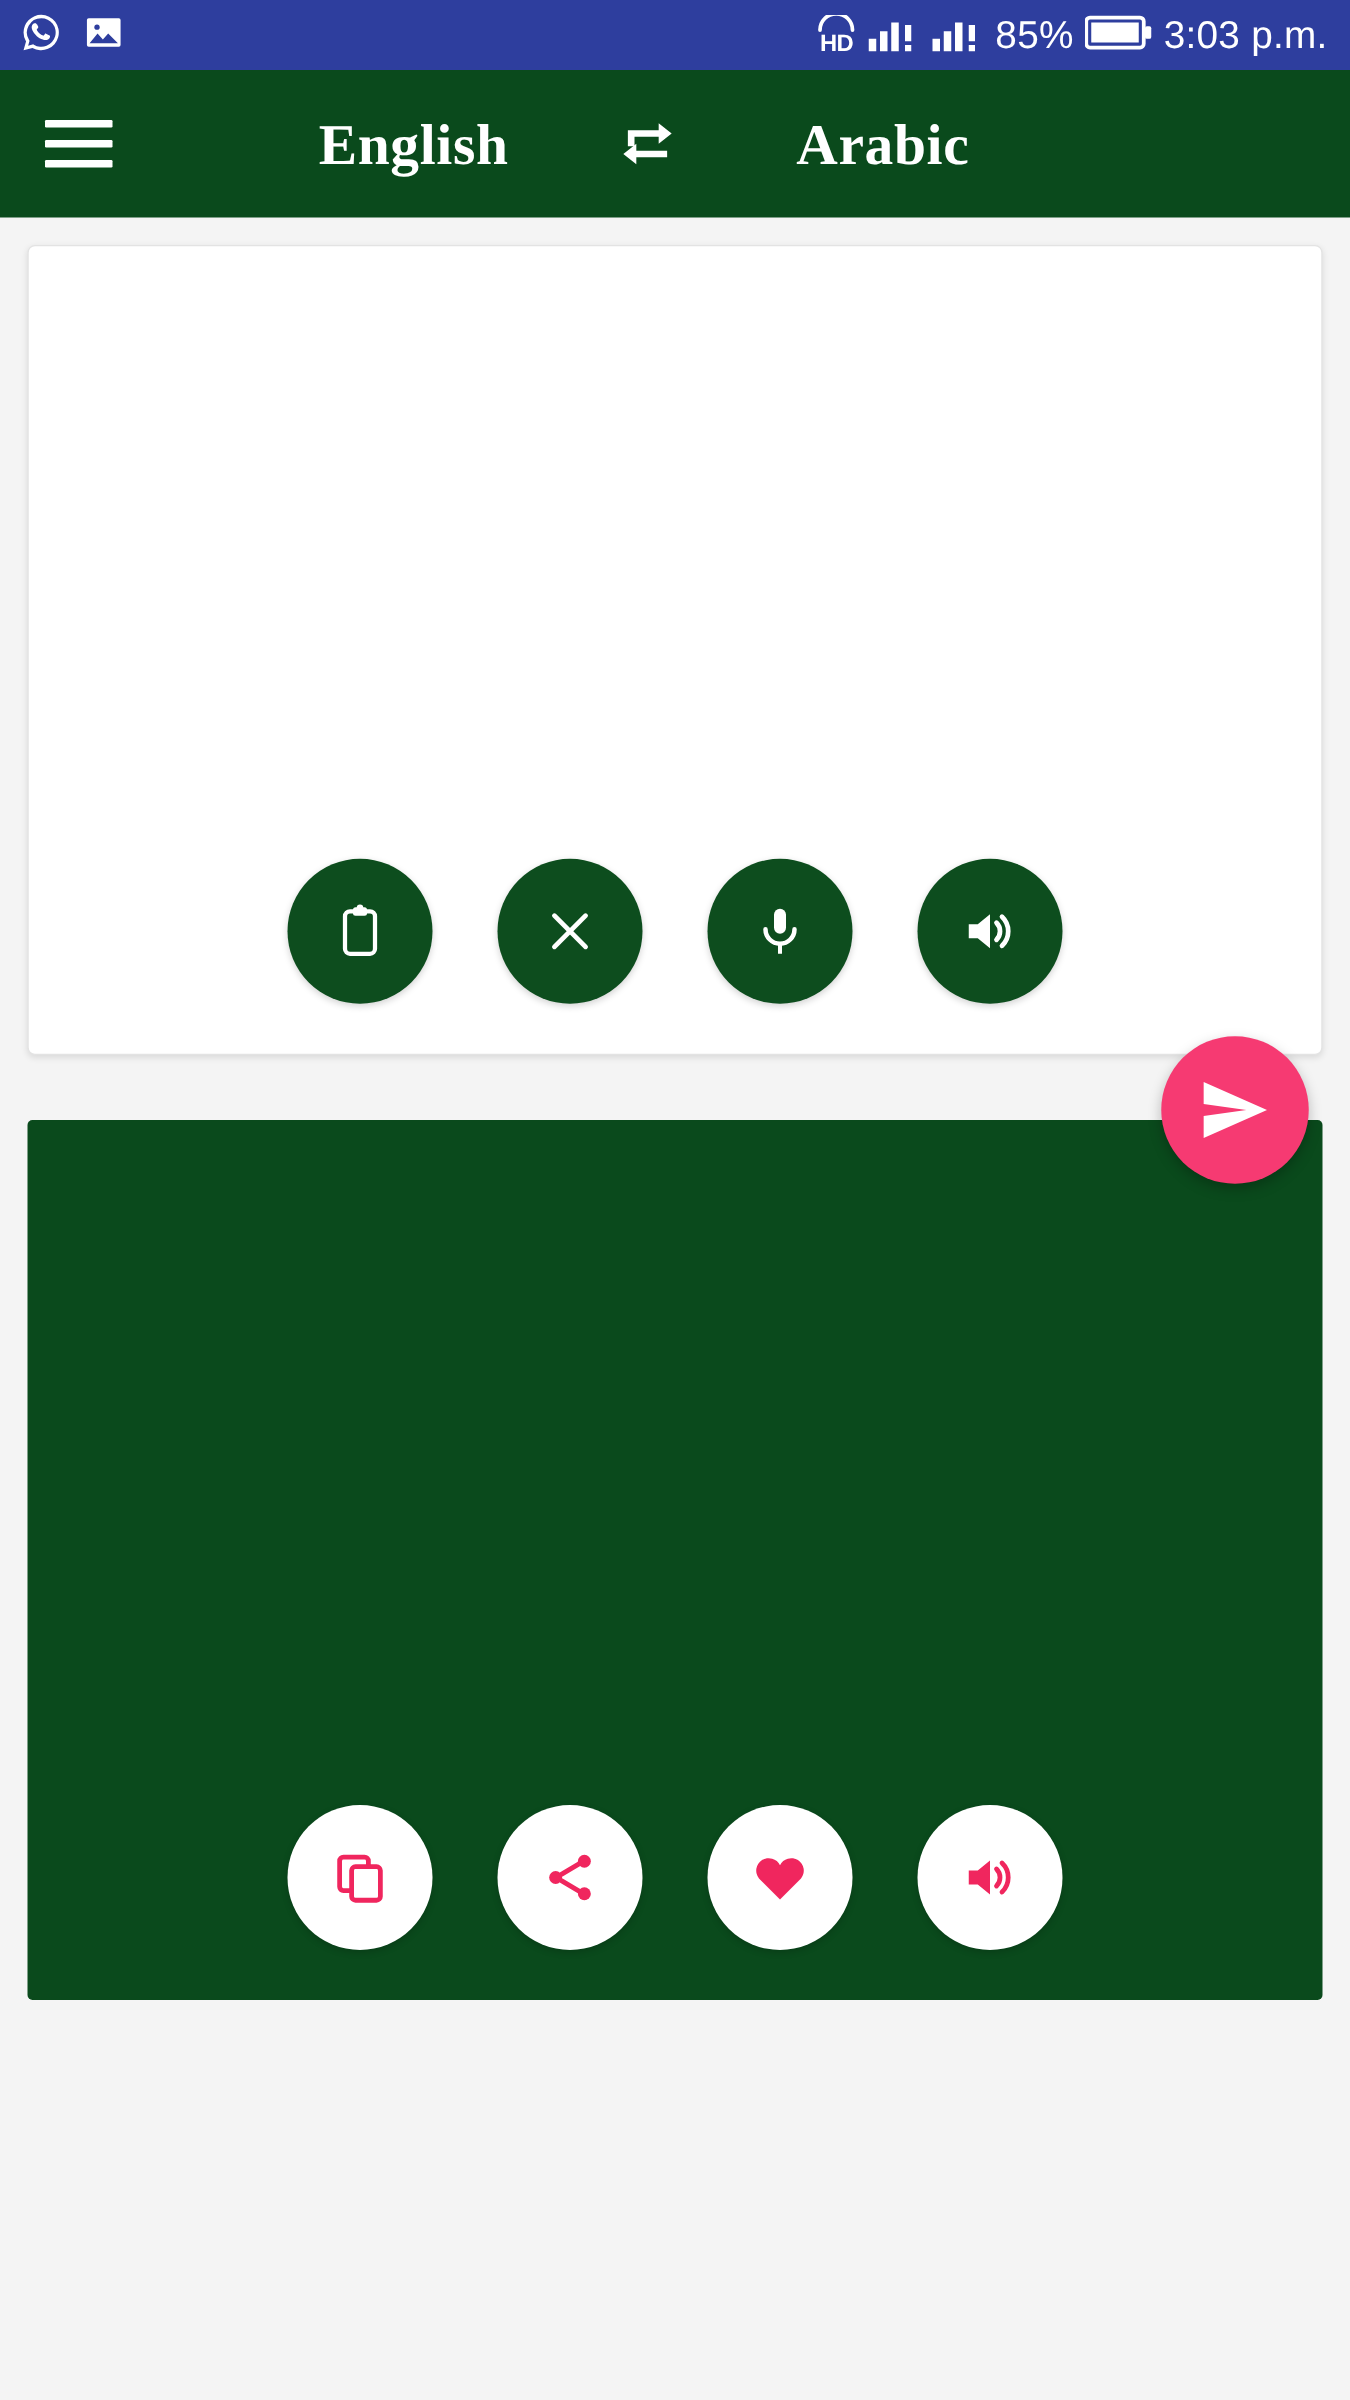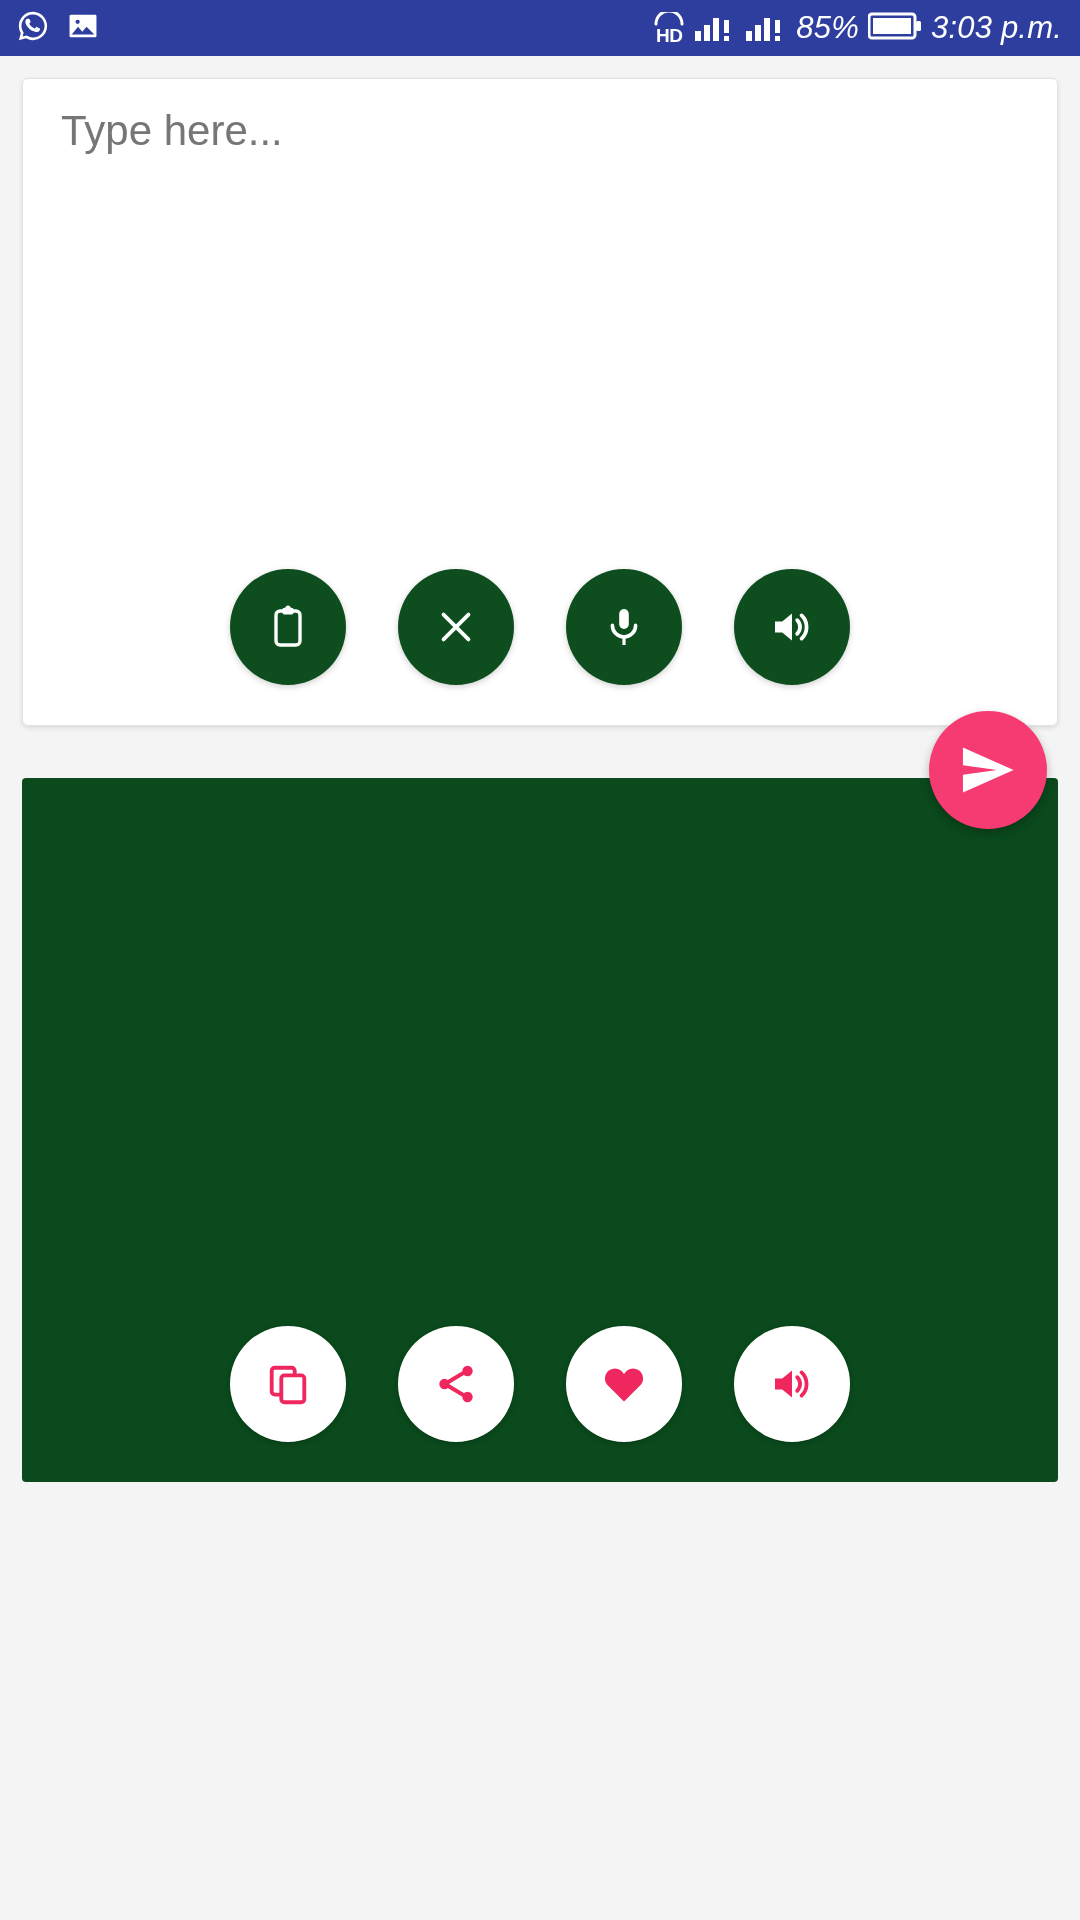--- a/index.html
+++ b/index.html
@@ -15,21 +15,21 @@
   .statusbar {
     height: 56px; background: #2e3e9e;
     display: flex; align-items: center; justify-content: space-between;
     padding: 0 18px 0 16px; color: #ffffff;
   }
   .sb-left { display: flex; align-items: center; gap: 16px; }
   .sb-right { display: flex; align-items: center; gap: 9px; }
   .sb-icon { display: block; }
   .sb-text {
     font-size: 31px; color: #ffffff; letter-spacing: .2px;
-    font-family: "Liberation Sans", sans-serif; white-space: nowrap; font-style: italic;
+    font-family: "Liberation Sans", sans-serif; white-space: nowrap;
   }
   .hd-wrap { display: flex; flex-direction: column; align-items: center; line-height: 1; }
   .hd-label { font-size: 19px; font-weight: bold; letter-spacing: -.5px; }
 
   
   .appbar {
     height: 118px; background: #0a4a1c;
     display: flex; align-items: center; position: relative;
   }
   .hamburger {
@@ -148,25 +148,42 @@
           <rect x="1" y="3" width="46" height="24" rx="3" fill="none" stroke="#fff" stroke-width="3"></rect>
           <rect x="5" y="7" width="38" height="16" fill="#fff"></rect>
           <rect x="48" y="10" width="5" height="10" rx="1.5" fill="#fff"></rect>
         </svg>
       </span>
 
       <span class="sb-text">3:03 p.m.</span>
     </div>
   </div>
 
+  <div class="appbar">
+    <div class="hamburger">
+      <span></span>
+      <span></span>
+      <span></span>
+    </div>
+
+    <div class="lang lang-src">English</div>
+
+    <div class="swap-btn">
+      <svg width="58" height="58" viewBox="0 0 24 24">
+        <path fill="#fff" d="M5.5 7.5h10.2V5.2L20 8.6l-4.3 3.4V9.7H7.7v3.1H5.5z"></path>
+        <path fill="#fff" d="M18.5 16.5H8.3v2.3L4 15.4l4.3-3.4v2.3h10.2z"></path>
+      </svg>
+    </div>
+
+    <div class="lang lang-dst">Arabic</div>
+  </div>
 
   <div class="content">
 
     <div class="card-input">
-      <div class="placeholder">Type here...</div>
 
       <div class="btn-row">
 
         <div class="circle-btn circle-green">
           <svg width="48" height="48" viewBox="0 0 24 24">
             <rect x="6" y="4" width="12" height="17" rx="2" fill="none" stroke="#fff" stroke-width="1.7"></rect>
             <rect x="9.2" y="2.4" width="5.6" height="3.4" rx="1" fill="#fff"></rect>
             <circle cx="12" cy="2.6" r="1.3" fill="#fff"></circle>
           </svg>
         </div>

